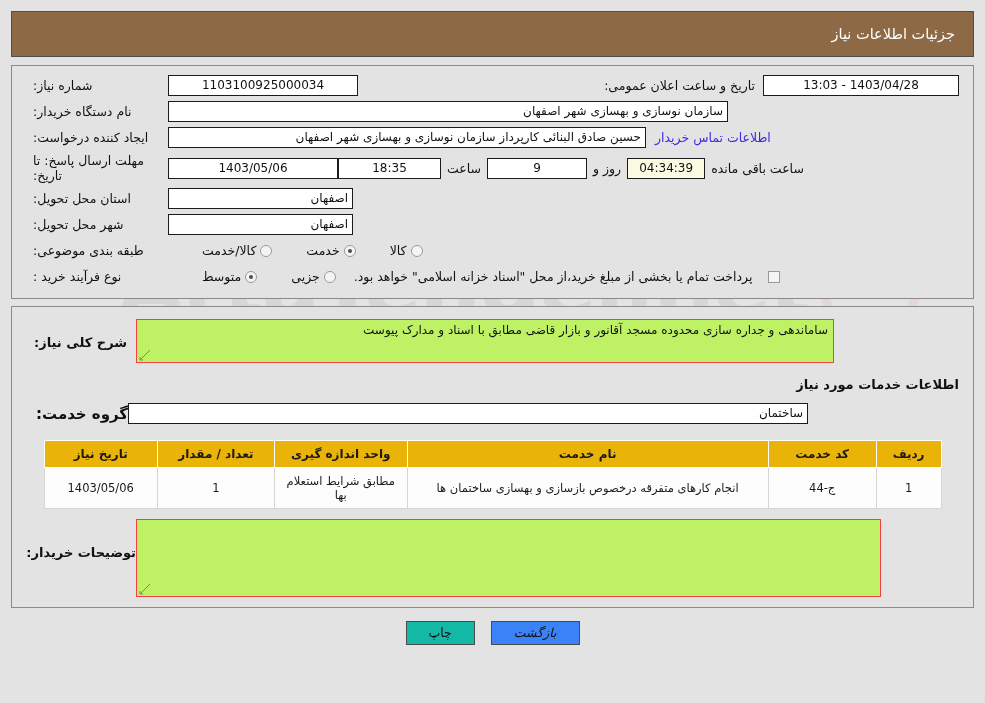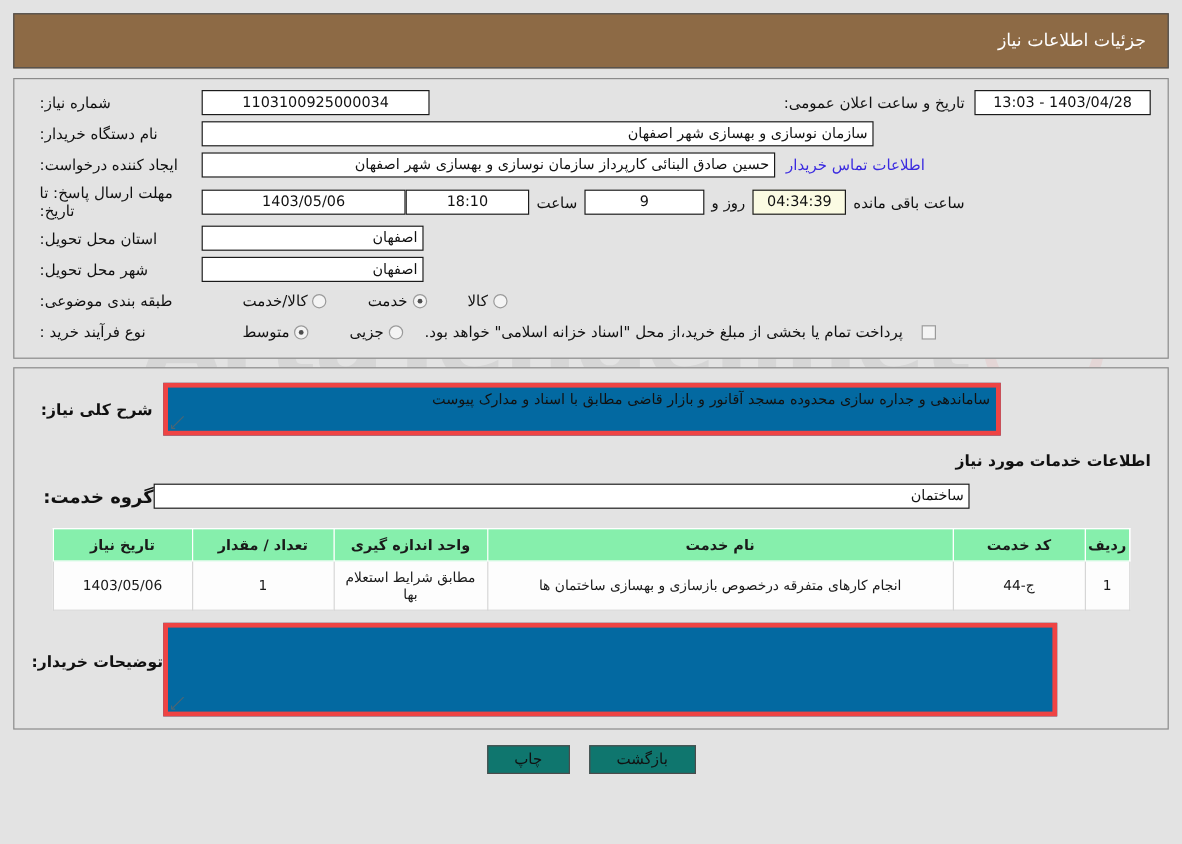--- a/index.html
+++ b/index.html
@@ -105,21 +105,21 @@
   }
   .tinput.center { text-align: center; }
 
   .w-need     { width: 190px; }
   .w-date     { width: 170px; }
   .w-time     { width: 103px; }
   .w-days     { width: 100px; }
   .w-count    { width: 78px; background: #fbfbe3; }
   .w-prov     { width: 185px; }
   .w-city     { width: 185px; }
-  .w-announce { width: 147px; }
+  .w-announce { width: 196px; }
   .w-servgrp  { width: 680px; }
 
   .small-lab {
     font-size: 12.5px;
     padding: 0 6px;
     color: #111;
     white-space: nowrap;
   }
   .link-contact {
     color: #3a2ae0;
@@ -199,22 +199,22 @@
   }
   .ta-label {
     font-size: 13px;
     font-weight: bold;
     padding-left: 8px;
     padding-top: 16px;
     white-space: nowrap;
   }
   .ta-label.desc { width: 110px; text-align: left; }
   .textarea-box {
-    background: #0369a1;
-    border: 4px solid #ef4444;
+    background: #bef264;
+    border: 1px solid #ef4444;
     font-size: 12px;
     color: #111;
     padding: 3px 5px;
     text-align: right;
     position: relative;
     overflow: hidden;
   }
   .ta-need { width: 698px; height: 44px; }
   .ta-comment { width: 745px; height: 78px; }
   .resize-grip {
@@ -247,26 +247,26 @@
   
   table.grid {
     border-collapse: collapse;
     width: 898px;
     margin: 6px 0 0 0;
     background: #ffffff;
     font-size: 11.5px;
     direction: rtl;
   }
   table.grid th {
-    background: #86efac;
+    background: #eab308;
     border: 1px solid #ffffff;
     color: #1a1a1a;
     font-weight: bold;
     font-size: 12px;
-    padding: 6px 2px;
+    padding: 6px 16px;
     text-align: center;
     white-space: nowrap;
   }
   table.grid td {
     background: #fdfdfd;
     border: 1px solid #d6d6d6;
     padding: 6px 5px;
     text-align: center;
     color: #1a1a1a;
     vertical-align: middle;
@@ -291,22 +291,22 @@
   }
   .btn {
     border: 1px solid #4b4b4b;
     font-size: 12.5px;
     font-family: "DejaVu Sans", "Liberation Sans", sans-serif;
     padding: 3px 22px;
     cursor: pointer;
     color: #111;
     line-height: 16px;
   }
-  .btn-print  { background: #0f766e; }
-  .btn-return { background: #0f766e; }
+  .btn-print  { background: #14b8a6; }
+  .btn-return { background: #3b82f6; font-style: italic; }
 </style>
 </head>
 <body>
 
 <div id="watermark">
   <div class="wm-inner">
     <div class="wm-shield">
       <svg width="104" height="120" viewBox="0 0 104 120" xmlns="http://www.w3.org/2000/svg">
         <path d="M52 3 L98 20 V62 C98 90 76 108 52 117 C28 108 6 90 6 62 V20 Z" fill="none" stroke="#e7b9b9" stroke-width="9"></path>
         <circle cx="52" cy="55" r="15" fill="#e7b9b9"></circle>
@@ -343,21 +343,21 @@
     <span class="flabel w-right">ایجاد کننده درخواست:</span>
   </div>
 
   <div class="row-split">
     <div style="flex:1"></div>
     <span class="small-lab">ساعت باقی مانده</span>
     <div class="tinput center w-count">04:34:39</div>
     <span class="small-lab">روز و</span>
     <div class="tinput center w-days">9</div>
     <span class="small-lab">ساعت</span>
-    <div class="tinput center w-time">18:10</div>
+    <div class="tinput center w-time">18:35</div>
     <div class="tinput center w-date">1403/05/06</div>
     <span class="flabel w-right" style="line-height:15px;">مهلت ارسال پاسخ: تا تاریخ:</span>
   </div>
 
   <div class="row-split">
     <div style="flex:1"></div>
     <div class="tinput w-prov">اصفهان</div>
     <span class="flabel w-right">استان محل تحویل:</span>
   </div>
 

